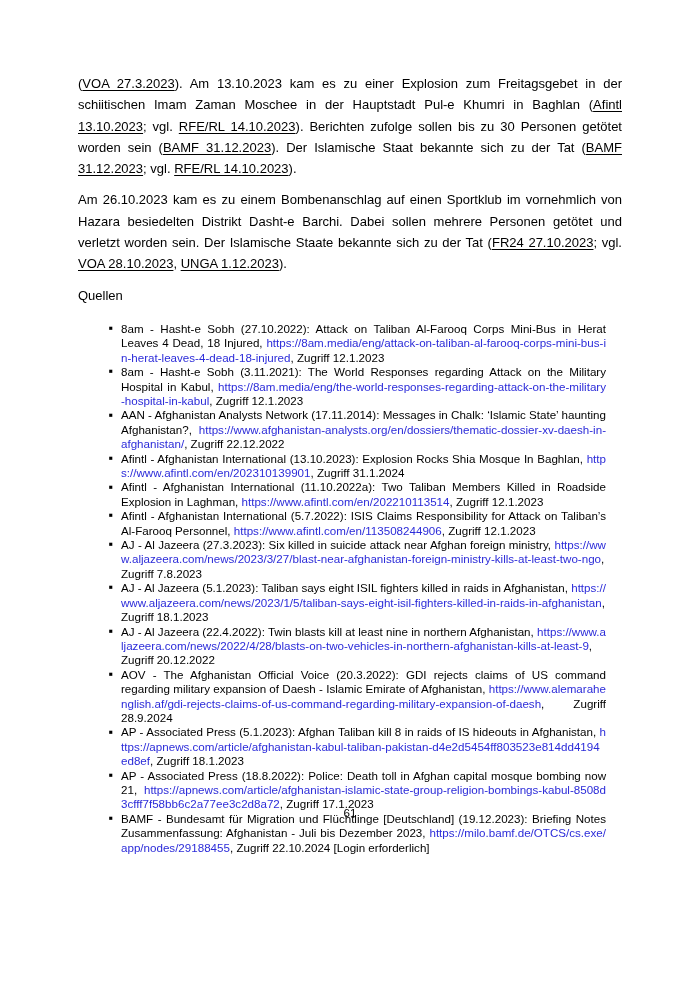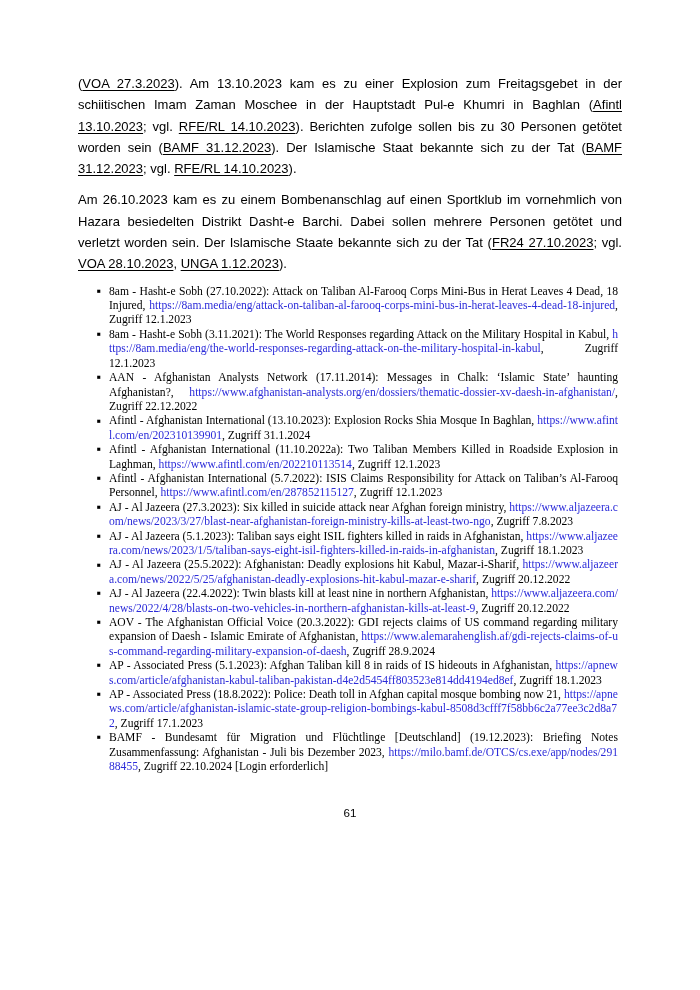--- a/index.html
+++ b/index.html
@@ -33,25 +33,24 @@
     text-underline-offset:2px;
   }
   .quellen{
     font-size:13px;
     line-height:21.3px;
     font-weight:400;
     margin:9px 0 13px 0;
   }
   ul.sources{
     list-style:none;
-    margin:4px;
+    margin:16px;
     padding:0;
     font-size:11.6px;
     line-height:14.4px;
-    font-family:Liberation Serif, serif;
   }
   ul.sources li{
     position:relative;
     padding-left:27px;
     text-align:justify;
   }
   ul.sources .bullet{
     position:absolute;
     left:15px;
     top:3.2px;
@@ -76,30 +75,30 @@
   }
 </style>
 </head>
 <body>
 
 <div class="page">
   <div id="paragraphs">
       <p class="body"><span>(</span><span class="ref">VOA 27.3.2023</span><span>). Am 13.10.2023 kam es zu einer Explosion zum Freitagsgebet in der schiitischen Imam Zaman Moschee in der Hauptstadt Pul-e Khumri in Baghlan (</span><span class="ref">Afintl 13.10.2023</span><span>; vgl. </span><span class="ref">RFE/RL 14.10.2023</span><span>). Berichten zufolge sollen bis zu 30 Personen getötet worden sein (</span><span class="ref">BAMF 31.12.2023</span><span>). Der Islamische Staat bekannte sich zu der Tat (</span><span class="ref">BAMF 31.12.2023</span><span>; vgl. </span><span class="ref">RFE/RL 14.10.2023</span><span>).</span></p>
       <p class="body"><span>Am 26.10.2023 kam es zu einem Bombenanschlag auf einen Sportklub im vornehmlich von Hazara besiedelten Distrikt Dasht-e Barchi. Dabei sollen mehrere Personen getötet und verletzt worden sein. Der Islamische Staate bekannte sich zu der Tat (</span><span class="ref">FR24 27.10.2023</span><span>; vgl. </span><span class="ref">VOA 28.10.2023</span><span>, </span><span class="ref">UNGA 1.12.2023</span><span>).</span></p>
     </div>
+  <div class="quellen">Quellen</div>
   <ul id="sources" class="sources">
       <li><span class="bullet">■</span><span>8am - Hasht-e Sobh (27.10.2022): Attack on Taliban Al-Farooq Corps Mini-Bus in Herat Leaves 4 Dead, 18 Injured, </span><a class="url">https://8am.media/eng/attack-on-taliban-al-farooq-corps-mini-bus-in-herat-leaves-4-dead-18-injured</a><span>, Zugriff 12.1.2023</span></li>
       <li><span class="bullet">■</span><span>8am - Hasht-e Sobh (3.11.2021): The World Responses regarding Attack on the Military Hospital in Kabul, </span><a class="url">https://8am.media/eng/the-world-responses-regarding-attack-on-the-military-hospital-in-kabul</a><span>, Zugriff 12.1.2023</span></li>
       <li><span class="bullet">■</span><span>AAN - Afghanistan Analysts Network (17.11.2014): Messages in Chalk: ‘Islamic State’ haunting Afghanistan?, </span><a class="url">https://www.afghanistan-analysts.org/en/dossiers/thematic-dossier-xv-daesh-in-afghanistan/</a><span>, Zugriff 22.12.2022</span></li>
       <li><span class="bullet">■</span><span>Afintl - Afghanistan International (13.10.2023): Explosion Rocks Shia Mosque In Baghlan, </span><a class="url">https://www.afintl.com/en/202310139901</a><span>, Zugriff 31.1.2024</span></li>
       <li><span class="bullet">■</span><span>Afintl - Afghanistan International (11.10.2022a): Two Taliban Members Killed in Roadside Explosion in Laghman, </span><a class="url">https://www.afintl.com/en/202210113514</a><span>, Zugriff 12.1.2023</span></li>
-      <li><span class="bullet">■</span><span>Afintl - Afghanistan International (5.7.2022): ISIS Claims Responsibility for Attack on Taliban’s Al-Farooq Personnel, </span><a class="url">https://www.afintl.com/en/287852115127</a><span>, Zugriff 12.1.2023</span></li>
+      <li><span class="bullet">■</span><span>Afintl - Afghanistan International (5.7.2022): ISIS Claims Responsibility for Attack on Taliban’s Al-Farooq Personnel, </span><a class="url">https://www.afintl.com/en/113508244906</a><span>, Zugriff 12.1.2023</span></li>
       <li><span class="bullet">■</span><span>AJ - Al Jazeera (27.3.2023): Six killed in suicide attack near Afghan foreign ministry, </span><a class="url">https://www.aljazeera.com/news/2023/3/27/blast-near-afghanistan-foreign-ministry-kills-at-least-two-ngo</a><span>, Zugriff 7.8.2023</span></li>
       <li><span class="bullet">■</span><span>AJ - Al Jazeera (5.1.2023): Taliban says eight ISIL fighters killed in raids in Afghanistan, </span><a class="url">https://www.aljazeera.com/news/2023/1/5/taliban-says-eight-isil-fighters-killed-in-raids-in-afghanistan</a><span>, Zugriff 18.1.2023</span></li>
-      <li><span class="bullet">■</span><span>AJ - Al Jazeera (25.5.2022): Afghanistan: Deadly explosions hit Kabul, Mazar-i-Sharif, </span><a class="url">https://www.aljazeera.com/news/2022/5/25/afghanistan-deadly-explosions-hit-kabul-mazar-e-sharif</a><span>, Zugriff 20.12.2022</span></li>
       <li><span class="bullet">■</span><span>AJ - Al Jazeera (22.4.2022): Twin blasts kill at least nine in northern Afghanistan, </span><a class="url">https://www.aljazeera.com/news/2022/4/28/blasts-on-two-vehicles-in-northern-afghanistan-kills-at-least-9</a><span>, Zugriff 20.12.2022</span></li>
       <li><span class="bullet">■</span><span>AOV - The Afghanistan Official Voice (20.3.2022): GDI rejects claims of US command regarding military expansion of Daesh - Islamic Emirate of Afghanistan, </span><a class="url">https://www.alemarahenglish.af/gdi-rejects-claims-of-us-command-regarding-military-expansion-of-daesh</a><span>, Zugriff 28.9.2024</span></li>
       <li><span class="bullet">■</span><span>AP - Associated Press (5.1.2023): Afghan Taliban kill 8 in raids of IS hideouts in Afghanistan, </span><a class="url">https://apnews.com/article/afghanistan-kabul-taliban-pakistan-d4e2d5454ff803523e814dd4194ed8ef</a><span>, Zugriff 18.1.2023</span></li>
       <li><span class="bullet">■</span><span>AP - Associated Press (18.8.2022): Police: Death toll in Afghan capital mosque bombing now 21, </span><a class="url">https://apnews.com/article/afghanistan-islamic-state-group-religion-bombings-kabul-8508d3cfff7f58bb6c2a77ee3c2d8a72</a><span>, Zugriff 17.1.2023</span></li>
       <li><span class="bullet">■</span><span>BAMF - Bundesamt für Migration und Flüchtlinge [Deutschland] (19.12.2023): Briefing Notes Zusammenfassung: Afghanistan - Juli bis Dezember 2023, </span><a class="url">https://milo.bamf.de/OTCS/cs.exe/app/nodes/29188455</a><span>, Zugriff 22.10.2024 [Login erforderlich]</span></li>
     </ul>
   <div class="pagenum">61</div>
 </div>
 
 </body></html>

